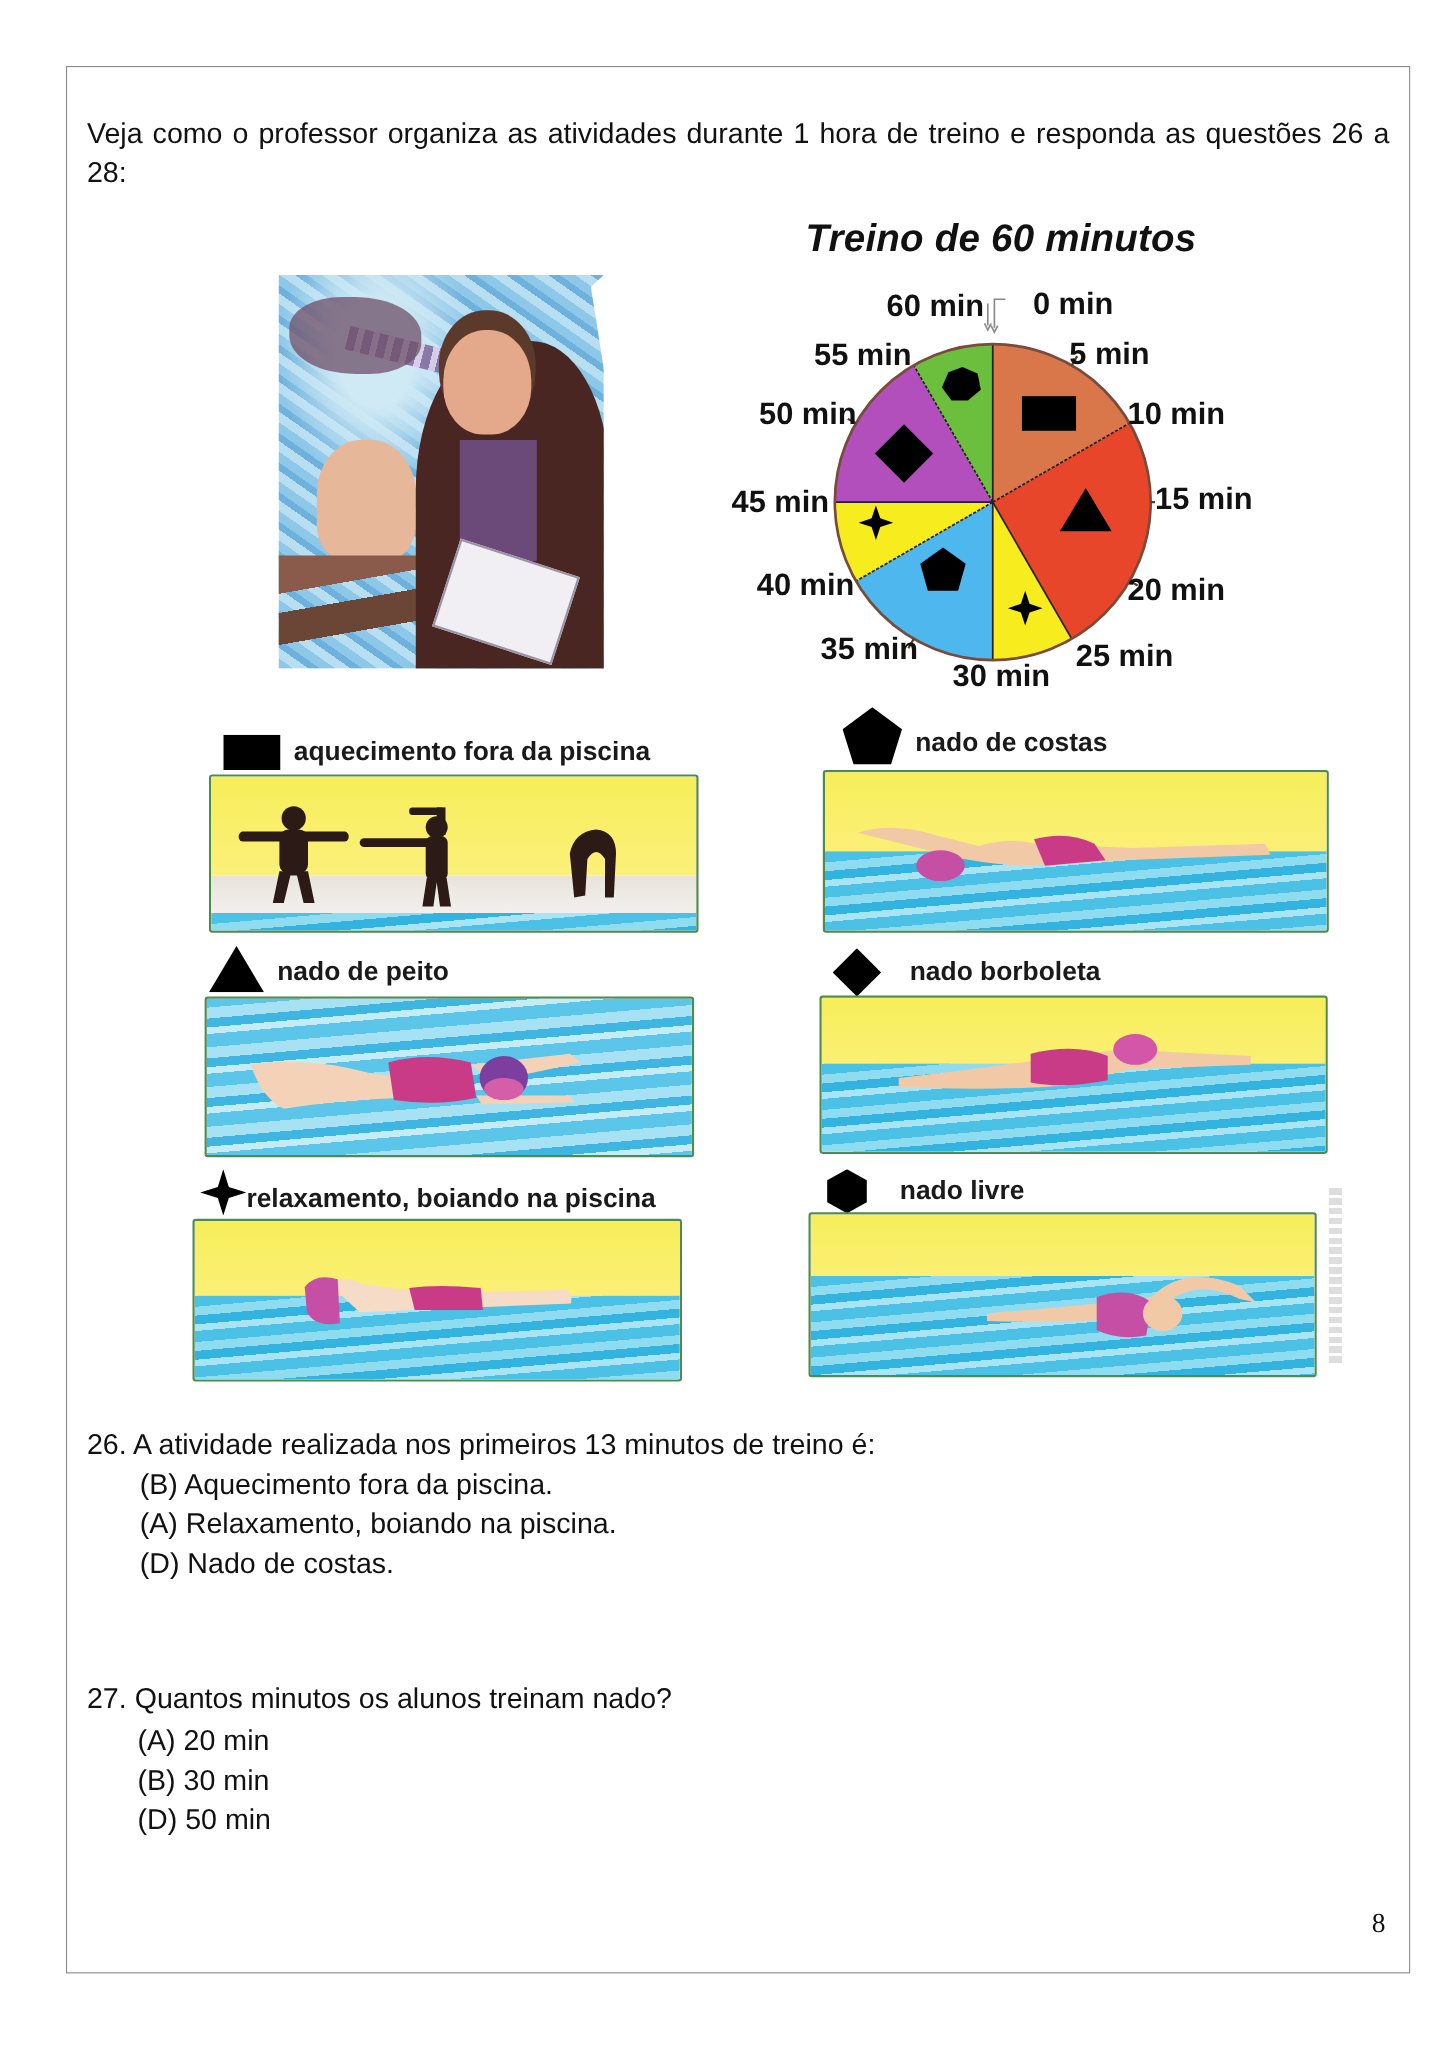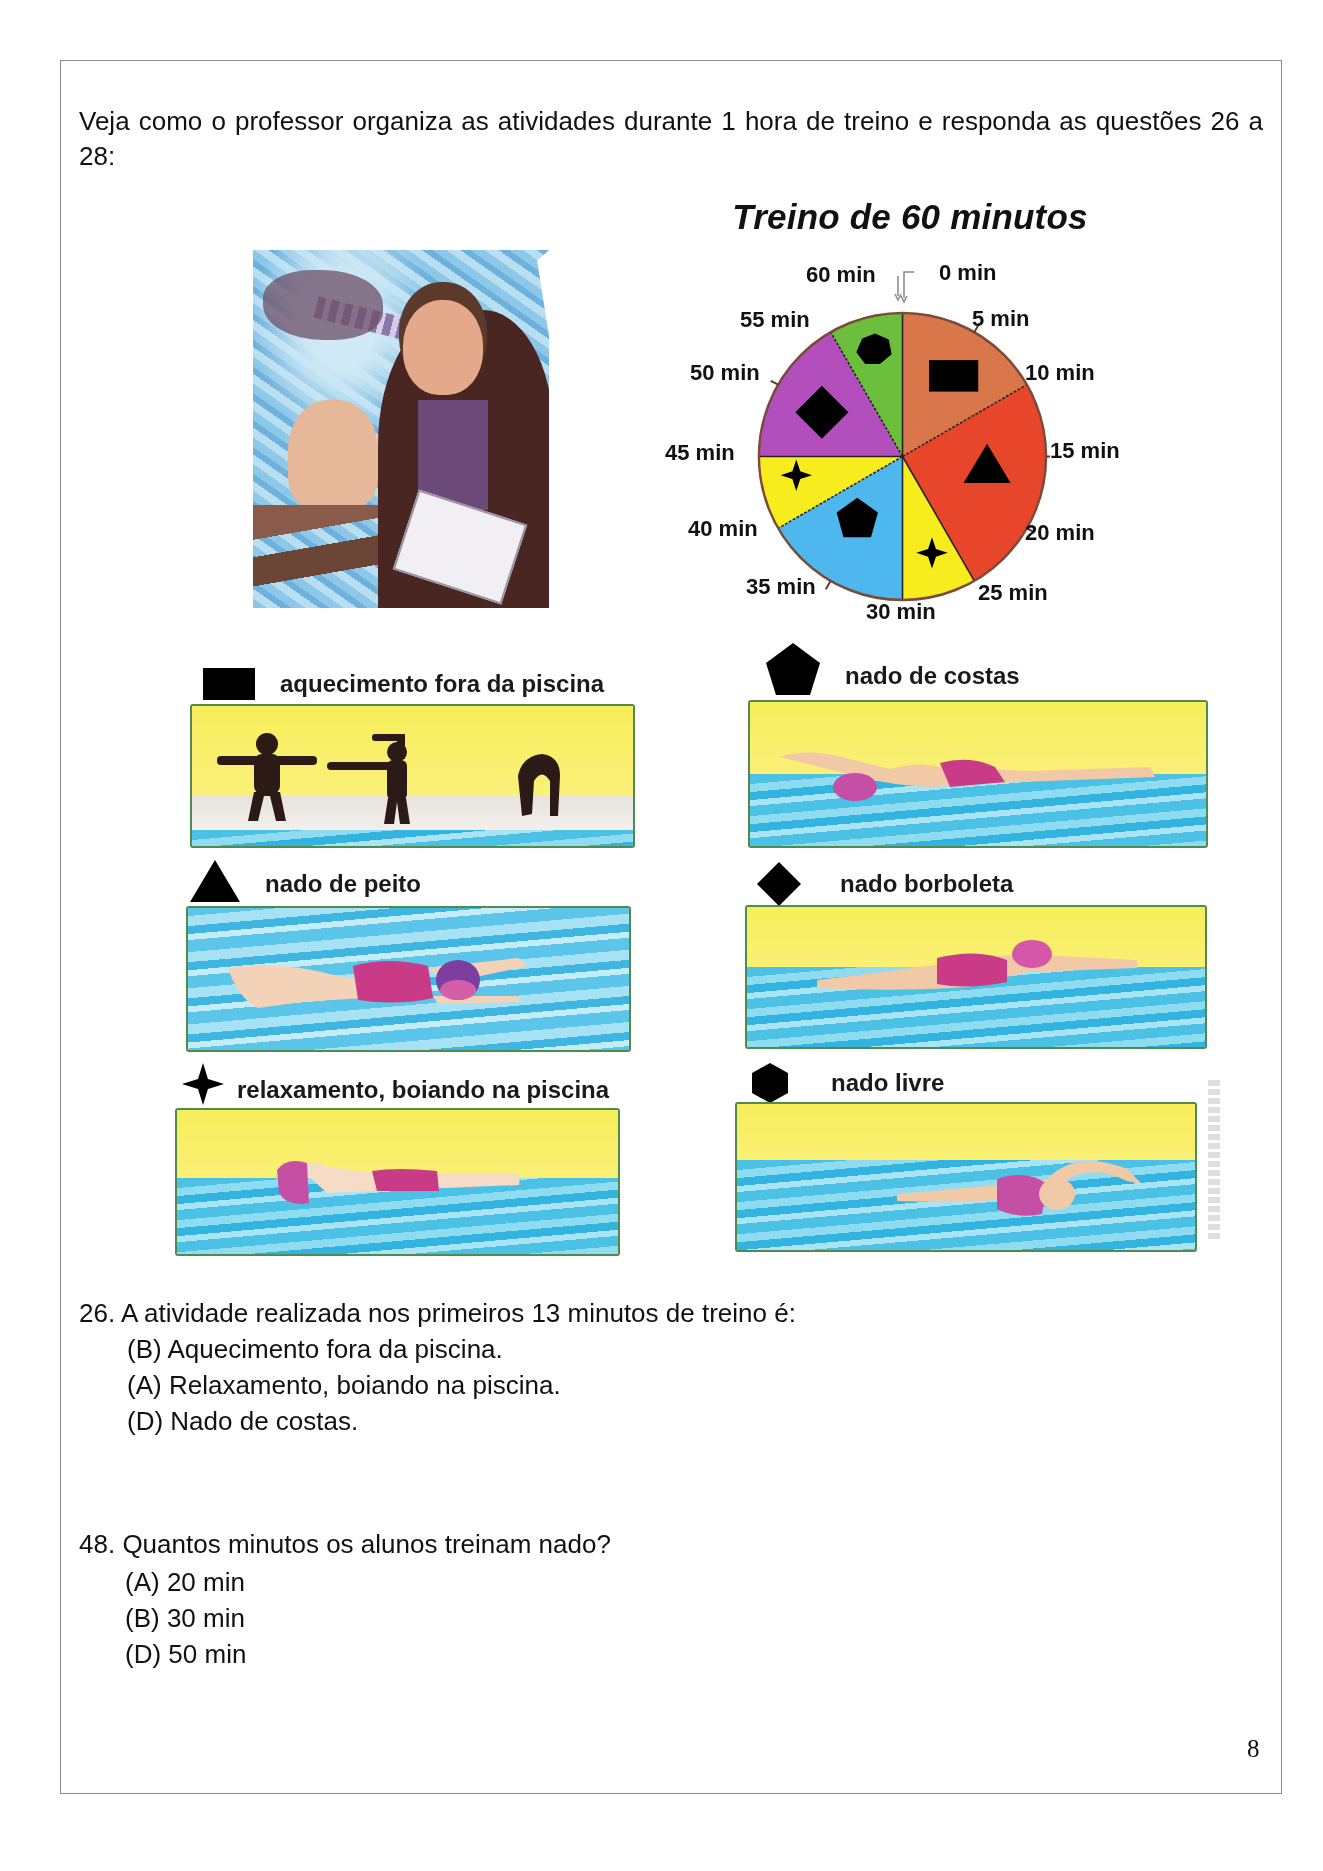--- a/index.html
+++ b/index.html
@@ -19,22 +19,22 @@
   .photo .swimmer2 { position: absolute; left: 35px; top: 150px; width: 90px; height: 110px; background: #e7b799; border-radius: 45% 45% 30% 30%; }
   .photo .legs { position: absolute; left: 0; top: 255px; width: 150px; height: 90px; background: linear-gradient(170deg, #8a5a4a 0 30%, transparent 30% 45%, #6b4637 45% 70%, transparent 70%); }
   .photo .coach { position: absolute; left: 125px; top: 60px; width: 175px; height: 300px; background: #4a2622; border-radius: 45% 40% 0 0; }
   .photo .face { position: absolute; left: 150px; top: 50px; width: 80px; height: 95px; background: #e4a98a; border-radius: 48% 48% 45% 45%; box-shadow: 0 -14px 0 4px #5b3a2c; }
   .photo .shirt { position: absolute; left: 165px; top: 150px; width: 70px; height: 110px; background: #6b4a7a; }
   .photo .clip { position: absolute; left: 150px; top: 255px; width: 110px; height: 80px; background: #f1eef4; border: 2px solid #9a93a3; transform: rotate(18deg); }
 
   
   .chart-title { position: absolute; left: 660px; top: 197px; width: 500px; text-align: center; font-size: 35px; font-weight: bold; letter-spacing: .2px; font-style: italic; }
   .pie { position: absolute; left: 755px; top: 309px; width: 295px; height: 295px; }
-  .tick-label { position: absolute; font-size: 22px; font-weight: bold; white-space: nowrap; }
-  .legend-head { position: absolute; display: flex; align-items: center; gap: 25px; white-space: nowrap; }
+  .tick-label { position: absolute; font-size: 28px; font-weight: bold; white-space: nowrap; }
+  .legend-head { position: absolute; display: flex; align-items: center; gap: 12px; white-space: nowrap; }
   .legend-label { font-size: 24px; font-weight: bold; color: #1a1a1a; }
   .scene { position: absolute; border: 2.5px solid #4f8a4f; box-sizing: border-box; overflow: hidden; border-radius: 3px; }
   .sky { position: absolute; left: 0; right: 0; top: 0; background: linear-gradient(180deg, #f7ee5a 0%, #fbf07a 100%); }
   .water { position: absolute; left: 0; right: 0; bottom: 0;
     background: repeating-linear-gradient(175deg, #4bc1e6 0 10px, #8fdcf1 10px 18px, #33b3e0 18px 26px, #a9e4f4 26px 32px); }
   .floor { position: absolute; left: 0; right: 0; background: linear-gradient(180deg, #e8e4dc, #f4f0ee); }
   .swimmer { position: absolute; }
 
   .question { position: absolute; left: 79px; font-size: 26px; }
   .q-text { line-height: 36px; }
@@ -227,19 +227,19 @@
 <div style="position:absolute;left:1208px;top:1080px;width:12px;height:160px;background:repeating-linear-gradient(180deg,#c8c8c8 0 6px,transparent 6px 9px);opacity:.6"></div>
 
 <div class="question" style="top:1295px">
   <div class="q-text"><span>26.</span> <span>A atividade  realizada nos primeiros 13 minutos de treino é:</span></div>
   <span class="option"><span>(B)</span> <span>Aquecimento fora da piscina.</span></span>
   <span class="option"><span>(A)</span> <span>Relaxamento, boiando na piscina.</span></span>
   <span class="option"><span>(D)</span> <span>Nado de costas.</span></span>
 </div>
 
 <div class="question" style="top:1526px">
-  <div class="q-text" style="margin-bottom:2px"><span>48.</span> <span>Quantos minutos os alunos treinam nado?</span></div>
+  <div class="q-text" style="margin-bottom:2px"><span>27.</span> <span>Quantos minutos os alunos treinam nado?</span></div>
   <span class="option" style="padding-left:46px"><span>(A)</span> <span>20 min</span></span>
   <span class="option" style="padding-left:46px"><span>(B)</span> <span>30 min</span></span>
   <span class="option" style="padding-left:46px"><span>(D)</span> <span>50 min</span></span>
 </div>
 
 <div class="page-number">8</div>
 
 </body></html>

